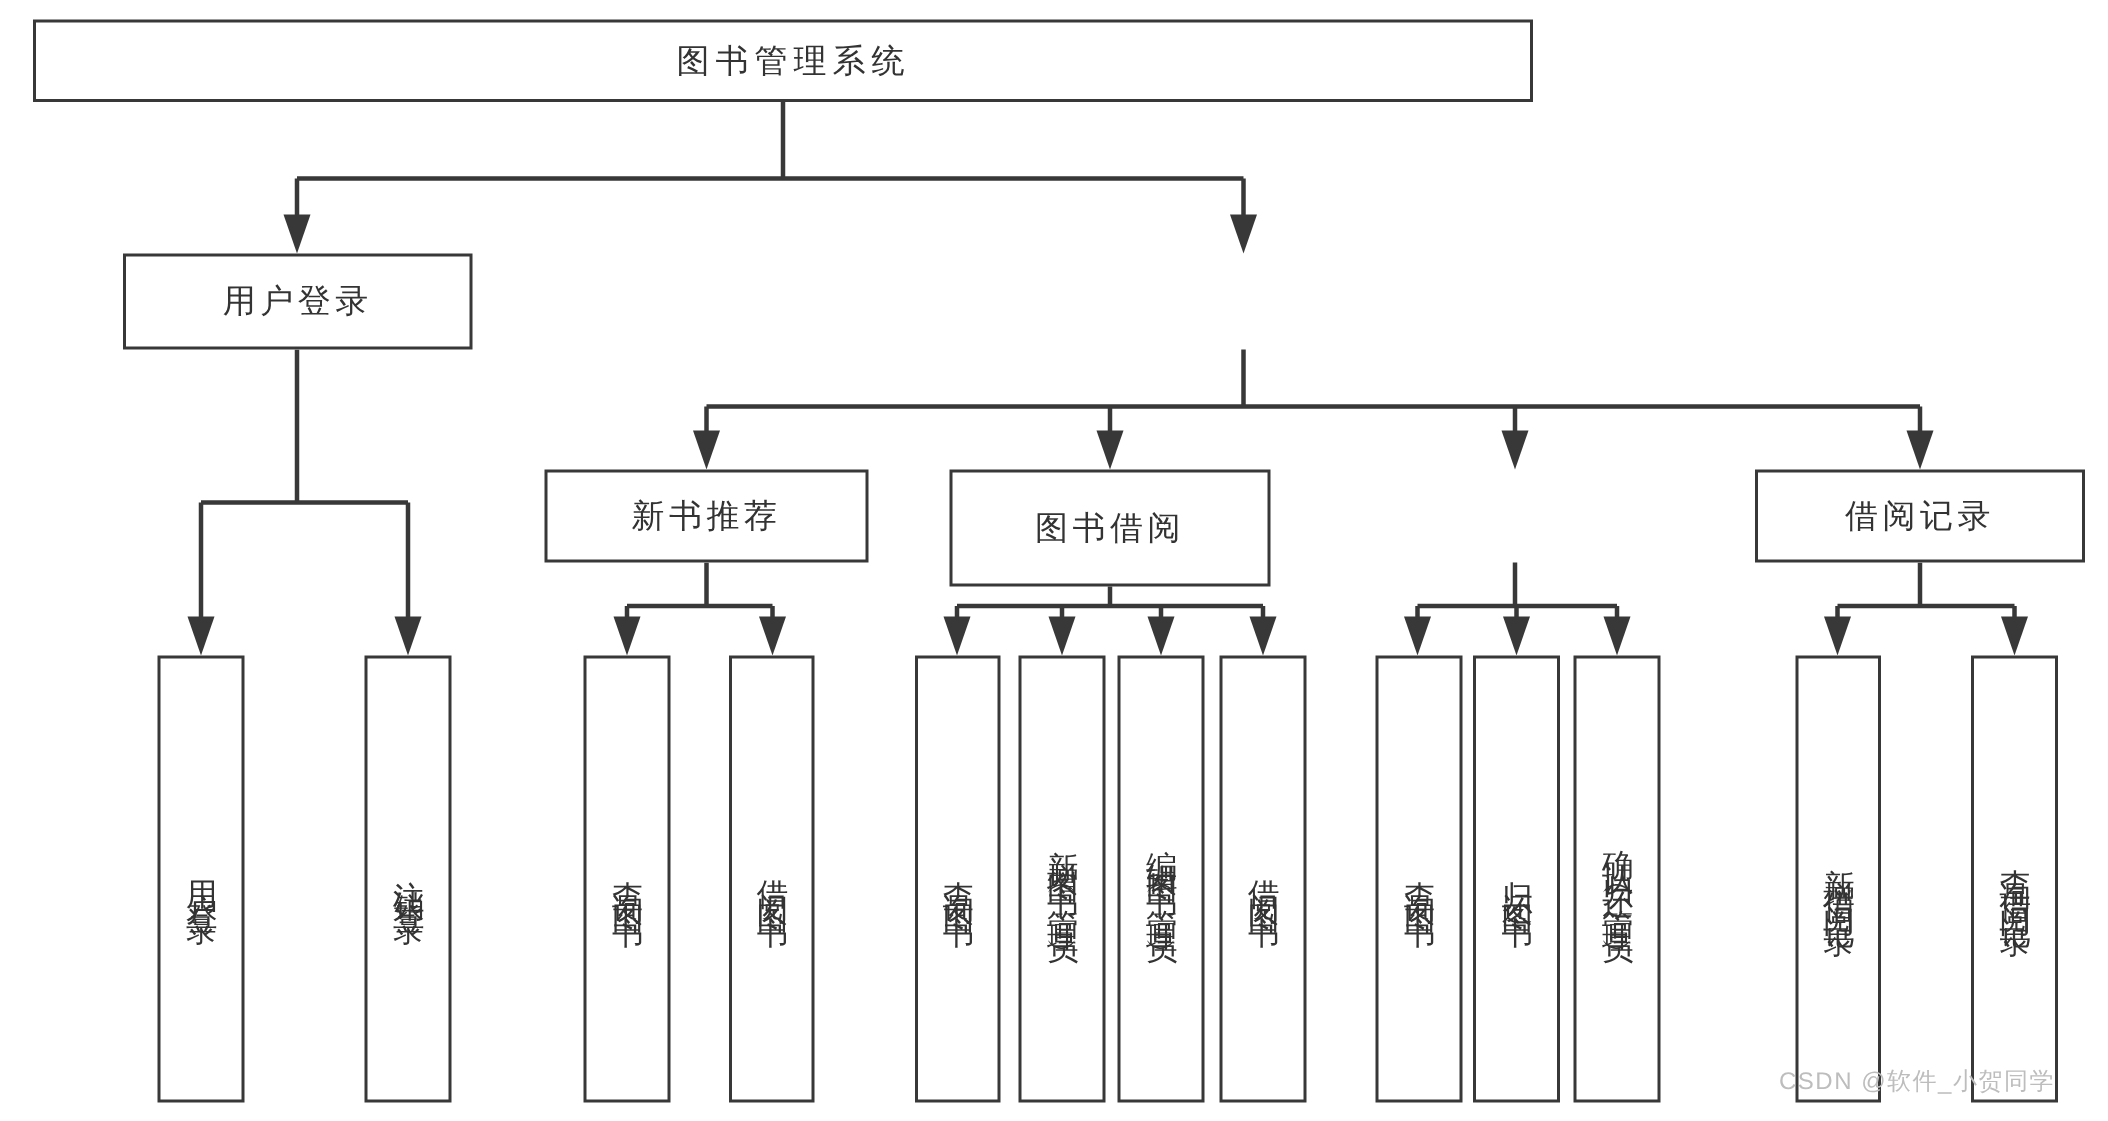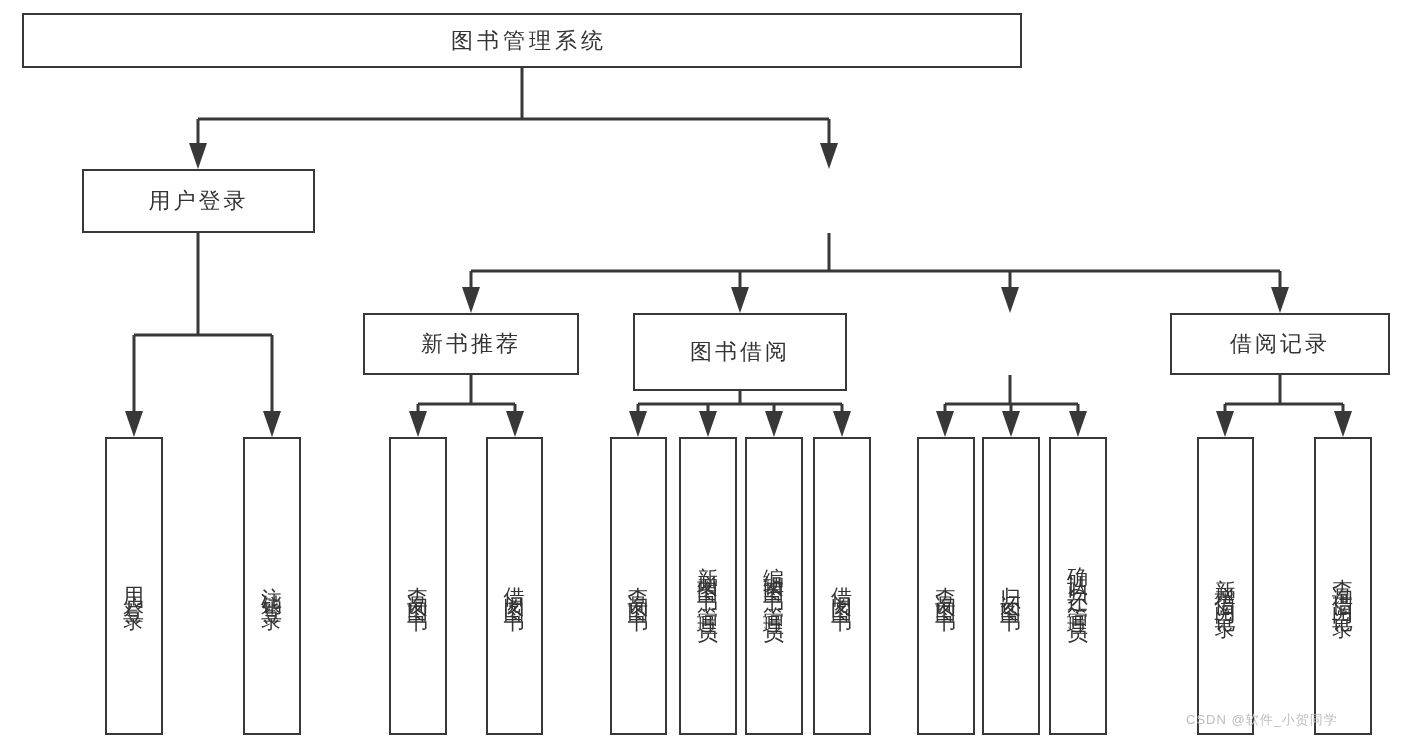--- a/index.html
+++ b/index.html
@@ -8,21 +8,21 @@
   #stage{position:absolute;left:0;top:0;width:1405px;height:747px;background:#ffffff;}
   #wires{position:absolute;left:0;top:0;width:1405px;height:747px;}
   .node{position:absolute;background:#ffffff;border:2.5px solid #383838;
         box-sizing:border-box;display:flex;align-items:center;justify-content:center;
         color:#333333;z-index:2;}
   .node.h span{font-size:22px;letter-spacing:3px;white-space:nowrap;color:#333333;}
   .node.root span{letter-spacing:4px;margin-left:14px;}
   .node.v span{writing-mode:vertical-rl;text-orientation:mixed;
                font-size:21px;letter-spacing:8px;line-height:1.1;color:#333333;
                white-space:nowrap;}
-  #watermark{position:absolute;left:1186px;top:711px;font-size:13px;
+  #watermark{position:absolute;left:1186px;top:711px;font-size:16px;
              color:#bdbdbd;letter-spacing:1px;z-index:3;white-space:nowrap;}
 </style>
 </head>
 <body>
 
 <div id="stage">
 
   <svg id="wires" width="1405" height="747" viewBox="0 0 1405 747">
     <path fill="none" stroke="#383838" stroke-width="3" d="
       M522 68 V119 M198 119 H829 M198 119 V150 M829 119 V150

